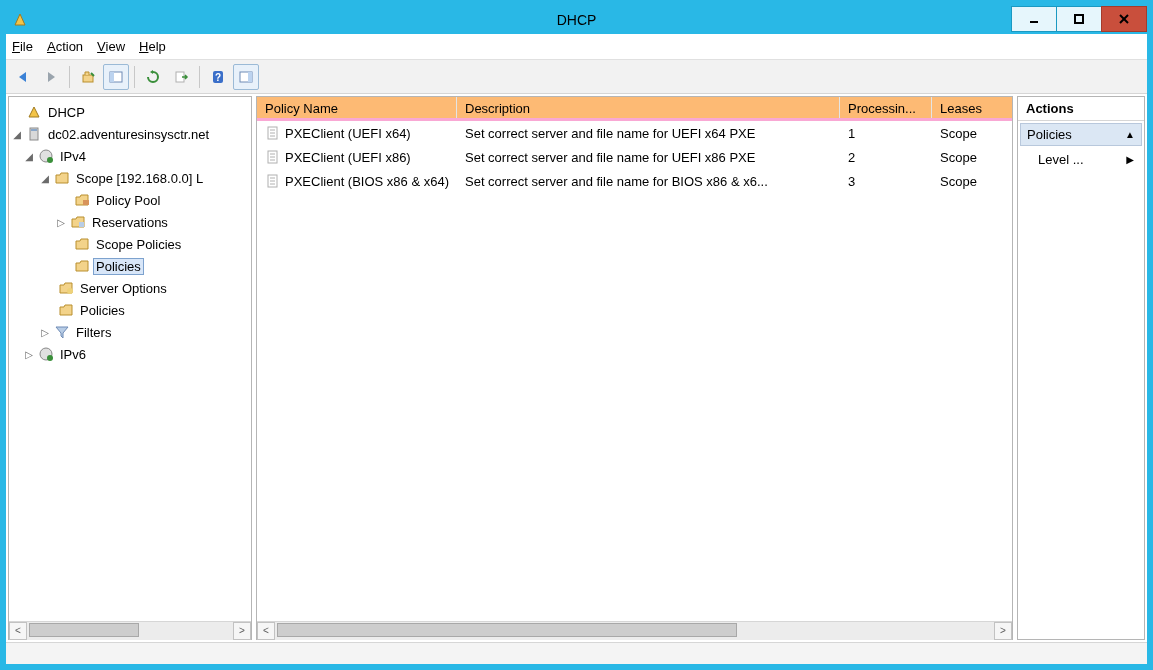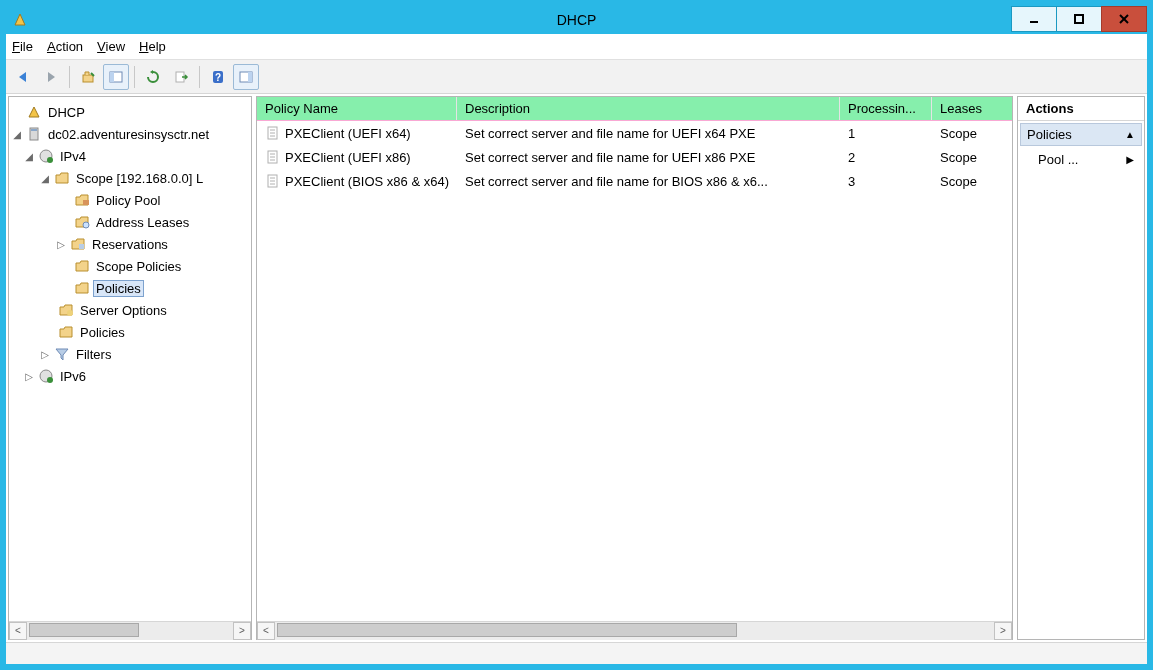--- a/index.html
+++ b/index.html
@@ -41,21 +41,21 @@
   .tree-row .ticon { width:18px; height:16px; display:inline-flex; align-items:center; justify-content:center; margin:0 2px; }
   .tree-row .label {  padding:1px 3px; }
   .tree-row.selected .label { border:1px solid #7da2ce; background:#d8e6f8; padding:0 2px; }
   .indent0 { padding-left:2px; }
   .indent1 { padding-left:14px; }
   .indent2 { padding-left:30px; }
   .indent3 { padding-left:46px; }
   .indent4 { padding-left:62px; }
 
   
-  .list-header { height:24px; display:flex; background:#86efac; border-bottom:1px solid #f9a8d4; }
+  .list-header { height:24px; display:flex; background:#fdba74; border-bottom:3px solid #f9a8d4; }
   .col { border-right:1px solid #e4e4e4; padding:4px 8px; font-weight:normal; color:#000; overflow:hidden; text-overflow:ellipsis; white-space:nowrap; }
   .col.name { width:200px; }
   .col.desc { flex:1; }
   .col.proc { width:92px; }
   .col.level { width:80px; border-right:none;}
   .list-body { flex:1; overflow:hidden; }
   .list-row { display:flex; height:24px; align-items:center; }
   .list-row .col { border-right:1px solid transparent; padding:2px 8px; display:flex; align-items:flex-end; gap:4px;}
   .list-row .icon { width:16px; height:16px; flex:0 0 16px;}
 
@@ -210,29 +210,20 @@
         </div>
         <div class="tree-row indent4">
           <span class="ticon">
               <svg width="16" height="16">
                 <path d="M2 5 L6 5 L7 3 L14 3 L14 13 L2 13 Z" fill="#f3d38a" stroke="#b98f2e"></path>
                 <rect x="9" y="8" width="6" height="5" fill="#d8935a"></rect>
               </svg>
             </span>
           <span class="label">Policy Pool</span>
         </div>
-        <div class="tree-row indent4">
-          <span class="ticon">
-              <svg width="16" height="16">
-                <path d="M2 5 L6 5 L7 3 L14 3 L14 13 L2 13 Z" fill="#f3d38a" stroke="#b98f2e"></path>
-                <circle cx="12" cy="11" r="3" fill="#cbe3ff" stroke="#6f8bb5"></circle>
-              </svg>
-            </span>
-          <span class="label">Address Leases</span>
-        </div>
         <div class="tree-row indent3">
           <span class="twist">▷</span>
           <span class="ticon">
               <svg width="16" height="16">
                 <path d="M2 5 L6 5 L7 3 L14 3 L14 13 L2 13 Z" fill="#f3d38a" stroke="#b98f2e"></path>
                 <rect x="9" y="8" width="5" height="5" fill="#b8cde6"></rect>
               </svg>
             </span>
           <span class="label">Reservations</span>
         </div>
@@ -370,21 +361,21 @@
       </div>
     </div>
 
     <div class="pane actions-pane">
       <div class="actions-header">Actions</div>
       <div class="actions-group">
         <span>Policies</span>
         <span class="chevron">▲</span>
       </div>
       <div class="actions-item">
-        <span>Pool ...</span>
+        <span>Level ...</span>
         <span class="chevron">▶</span>
       </div>
     </div>
 
   </div>
 
   <div class="statusbar"></div>
 </div>
 
 </body></html>

